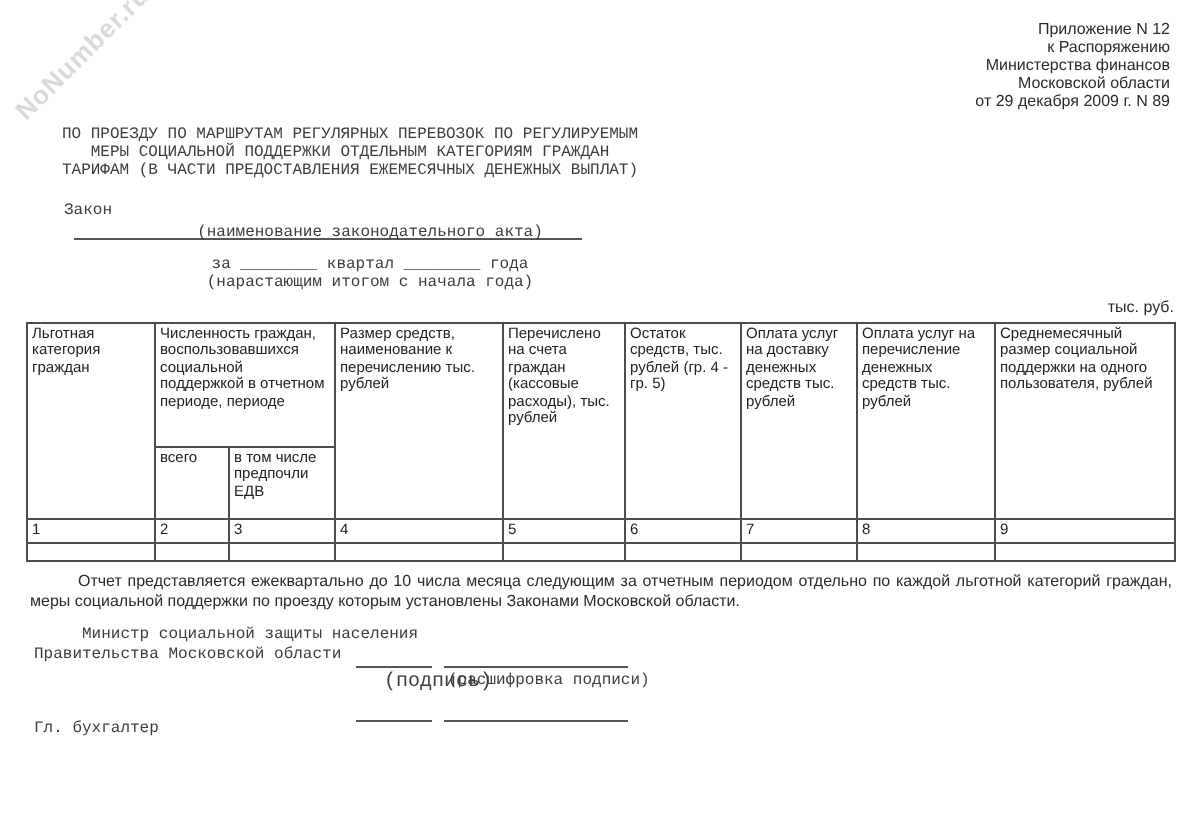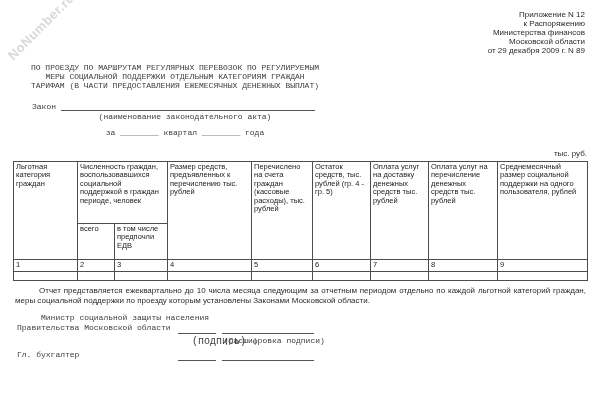--- a/index.html
+++ b/index.html
@@ -24,21 +24,21 @@
   .appendix {
     position: absolute; right: 15px; top: 10px;
     font-size: 8px; line-height: 9px; text-align: right;
   }
 
   .form-title {
     position: absolute; left: 10px; top: 64px; width: 330px;
     font-size: 8px; line-height: 8.8px; text-align: center; white-space: nowrap;
   }
 
-  .law-row { position: absolute; left: 32px; top: 101px; font-size: 8px; display: flex; align-items: flex-end; }
+  .law-row { position: absolute; left: 32px; top: 101px; font-size: 8px; display: flex; align-items: flex-start; flex-direction: column; }
   .blank-line { display: inline-block; border-bottom: 1px solid #555; height: 9px; }
   .law-blank { width: 254px; margin-left: 5px; }
   .law-caption, .period-line, .period-caption {
     position: absolute; left: 40px; width: 290px;
     font-size: 8px; text-align: center; white-space: nowrap;
   }
   .law-caption { top: 112px; }
   .period-line { top: 128px; }
   .period-caption { top: 137px; }
 
@@ -64,21 +64,21 @@
     font-size: 8px; line-height: 9.6px;
     text-align: justify; text-indent: 24px;
   }
 
   .sig-l1 { position: absolute; left: 17px; top: 313px; font-size: 8px; white-space: nowrap; padding-left: 24px; }
   .sig-l2 { position: absolute; left: 17px; top: 323px; font-size: 8px; white-space: nowrap; }
   .ul-a1 { position: absolute; left: 178px; top: 325px; width: 38px; }
   .ul-a2 { position: absolute; left: 222px; top: 325px; width: 92px; }
   .cap-sign   { position: absolute; left: 192px; top: 336px; font-size: 10px; white-space: nowrap; }
   .cap-decode { position: absolute; left: 224px; top: 336px; font-size: 8px; white-space: nowrap; }
-  .sig-acc { position: absolute; left: 17px; top: 350px; font-size: 8px; white-space: nowrap; }
+  .sig-acc { position: absolute; left: 17px; top: 360px; font-size: 8px; white-space: nowrap; }
   .ul-b1 { position: absolute; left: 178px; top: 352px; width: 38px; }
   .ul-b2 { position: absolute; left: 222px; top: 352px; width: 92px; }
   .ul { height: 8px; border-bottom: 1px solid #555; position: absolute; }
 </style>
 </head>
 <body>
 
 <div class="page">
 
   <div class="watermark">NoNumber.ru</div>
@@ -96,41 +96,42 @@
     <div>МЕРЫ СОЦИАЛЬНОЙ ПОДДЕРЖКИ ОТДЕЛЬНЫМ КАТЕГОРИЯМ ГРАЖДАН</div>
     <div>ТАРИФАМ (В ЧАСТИ ПРЕДОСТАВЛЕНИЯ ЕЖЕМЕСЯЧНЫХ ДЕНЕЖНЫХ ВЫПЛАТ)</div>
   </div>
 
   <div class="law-row mono">
     <span>Закон</span>
     <span class="blank-line law-blank"></span>
   </div>
   <div class="law-caption mono">(наименование законодательного акта)</div>
   <div class="period-line mono">за ________ квартал ________ года</div>
+  <div class="period-caption mono">(нарастающим итогом с начала года)</div>
 
   <div class="units">тыс. руб.</div>
 
   <div class="tblwrap">
     <table class="tbl">
       <colgroup>
         <col style="width:64px">
           <col style="width:37px">
           <col style="width:53px">
         <col style="width:84px">
           <col style="width:61px">
           <col style="width:58px">
         <col style="width:58px">
           <col style="width:69px">
           <col style="width:90px">
       </colgroup>
       <tbody>
           <tr class="r-head">
         <td rowspan="2">Льготная категория граждан</td>
-        <td colspan="2">Численность граждан, воспользовавшихся социальной поддержкой в граждан периоде, человек</td>
-        <td rowspan="2">Размер средств, предъявленных к перечислению тыс. рублей</td>
+        <td colspan="2">Численность граждан, воспользовавшихся социальной поддержкой в отчетном периоде, периоде</td>
+        <td rowspan="2">Размер средств, наименование к перечислению тыс. рублей</td>
         <td rowspan="2">Перечислено на счета граждан (кассовые расходы), тыс. рублей</td>
         <td rowspan="2">Остаток средств, тыс. рублей (гр. 4 - гр. 5)</td>
         <td rowspan="2">Оплата услуг на доставку денежных средств тыс. рублей</td>
         <td rowspan="2">Оплата услуг на перечисление денежных средств тыс. рублей</td>
         <td rowspan="2">Среднемесячный размер социальной поддержки на одного пользователя, рублей</td>
       </tr>
       <tr class="r-sub">
         <td>всего</td>
         <td>в том числе предпочли ЕДВ</td>
       </tr>

